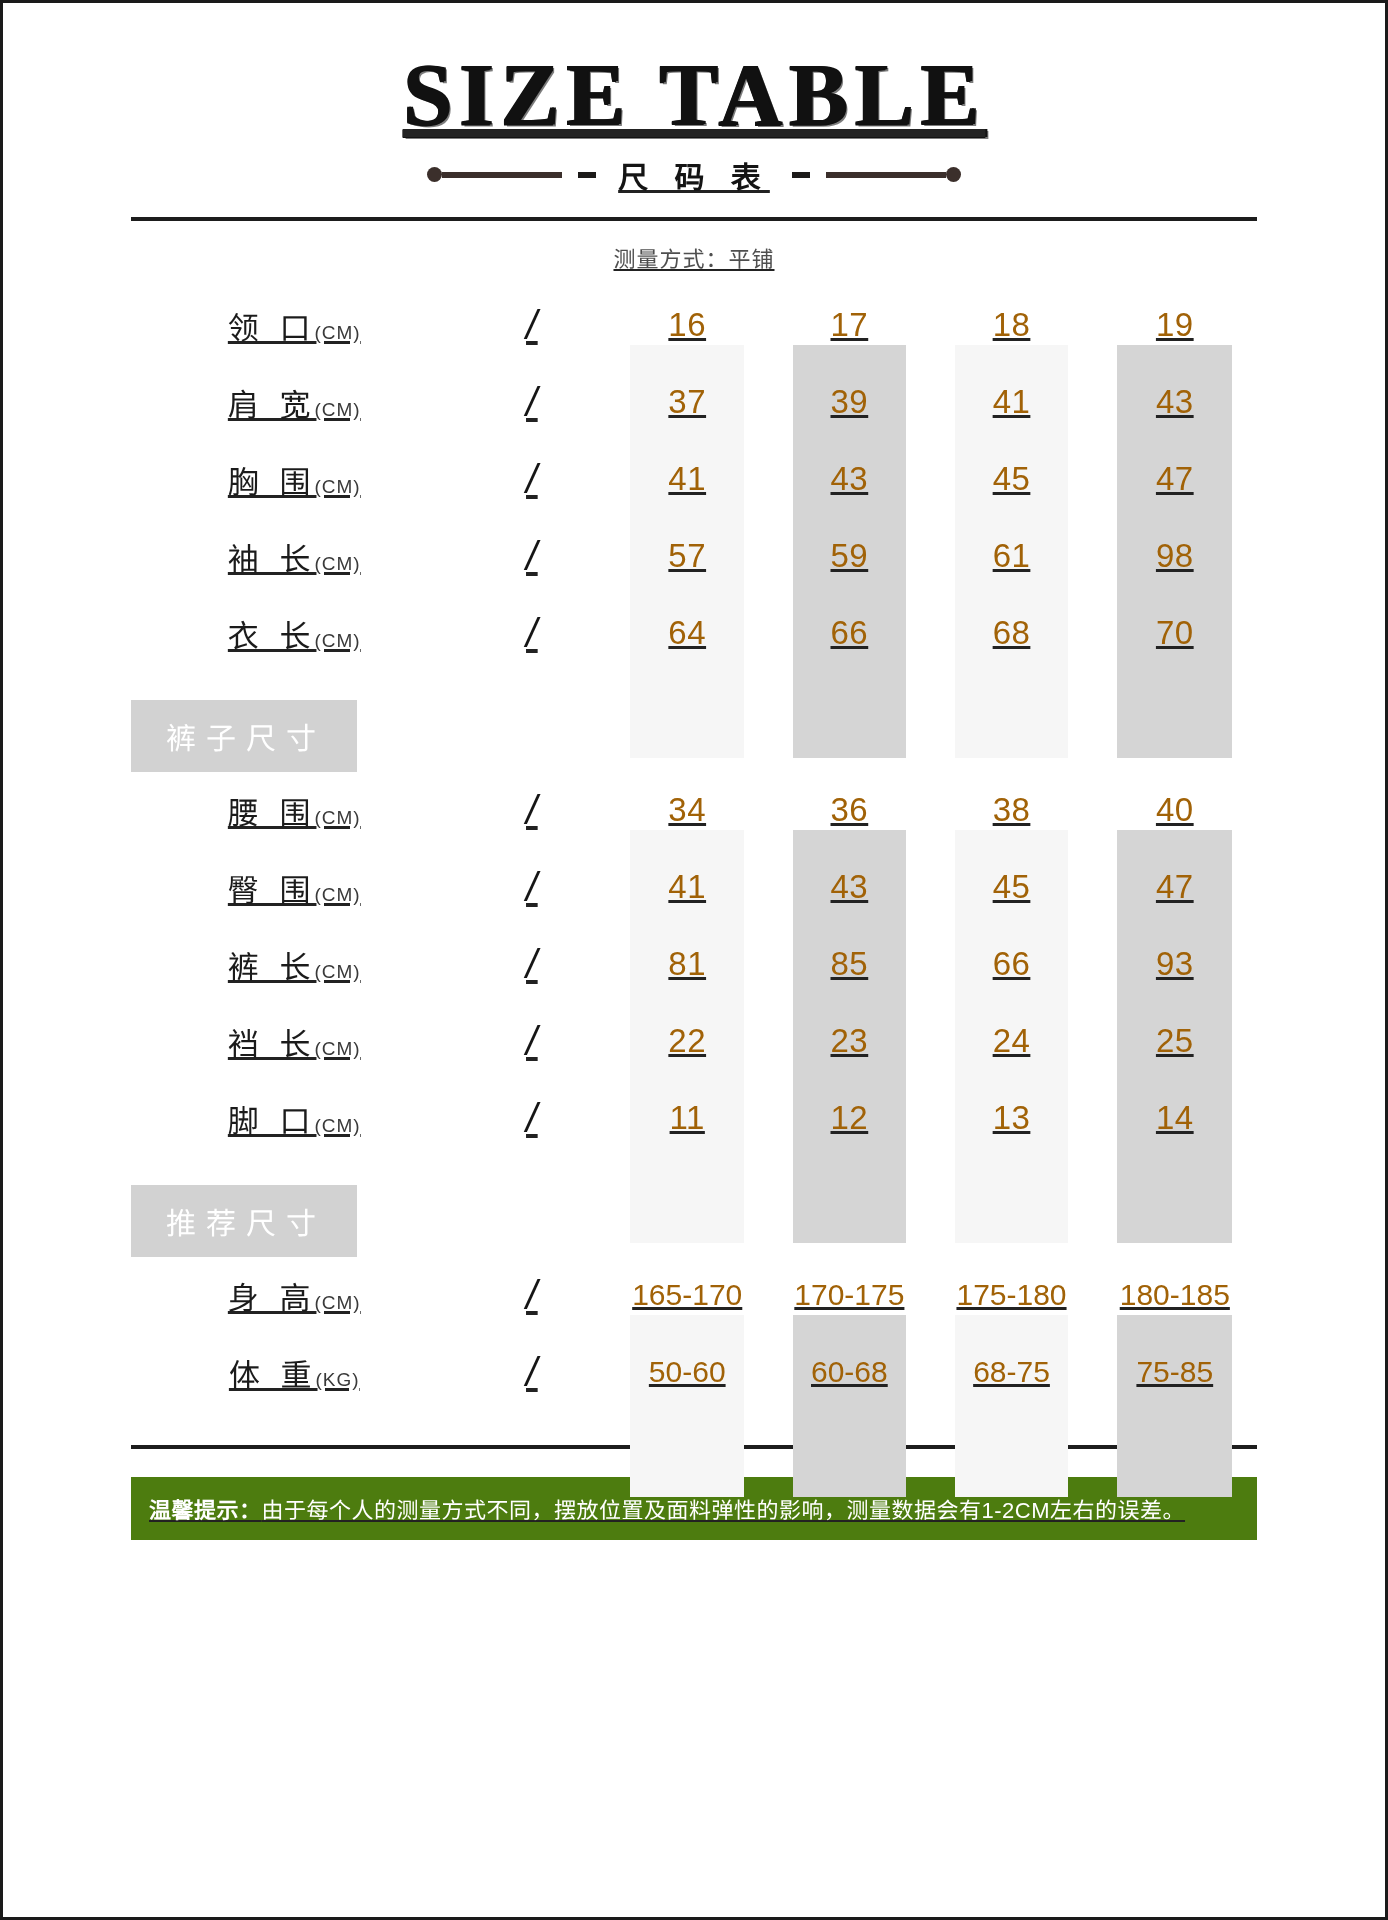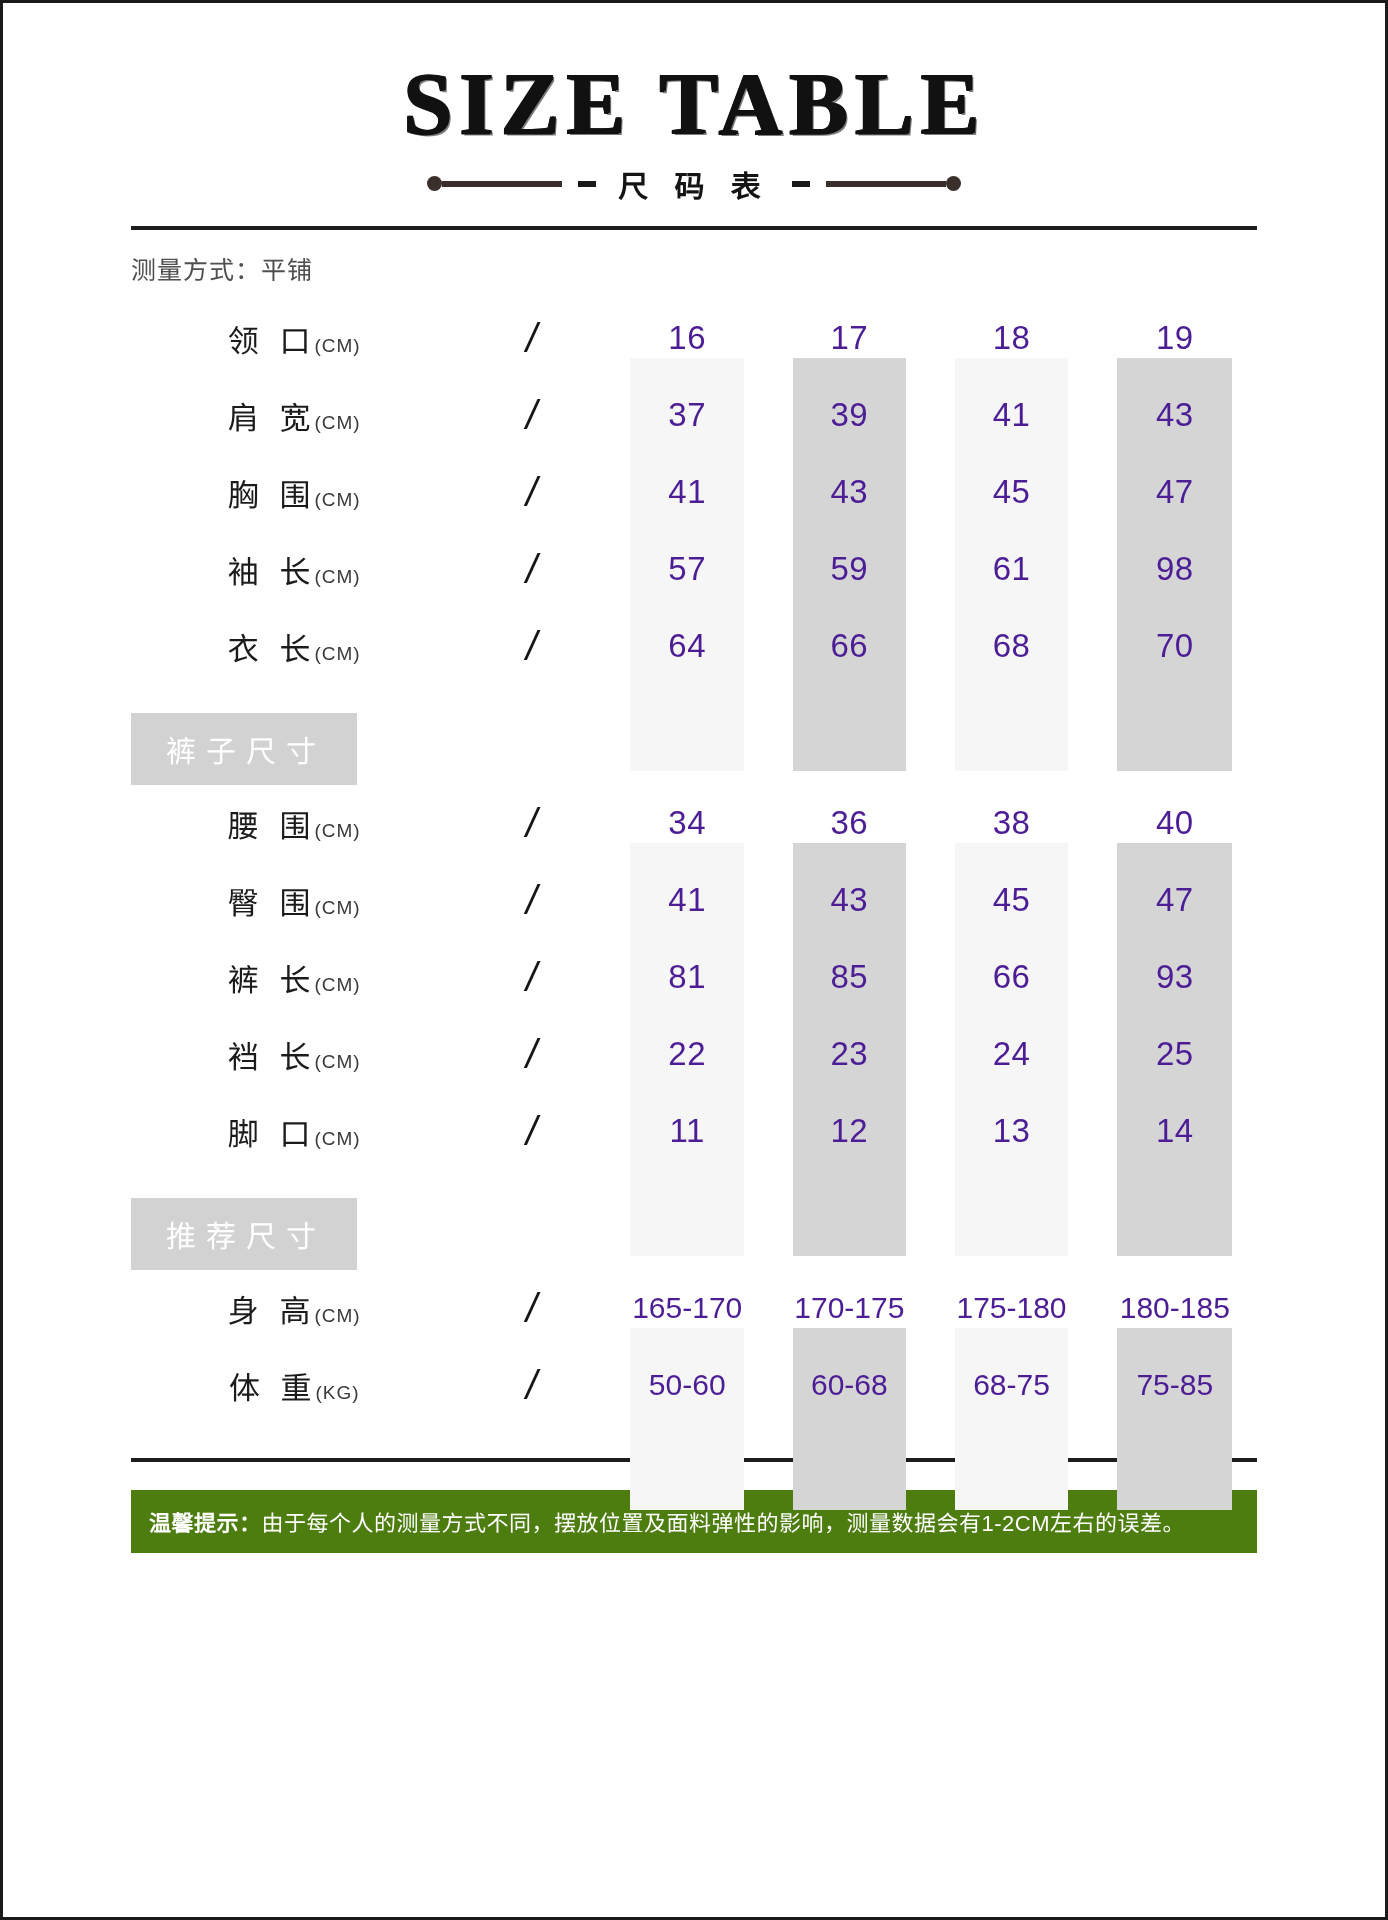--- a/index.html
+++ b/index.html
@@ -24,21 +24,22 @@
     height: 1920px;
     border: 3px solid #1a1a1a;
     background: #ffffff;
     padding: 0;
   }
   .inner {
     position: relative;
     box-sizing: border-box;
     width: 100%;
     height: 100%;
-    padding: 9px 128px;
+    padding: 0 128px;
+    text-decoration: underline;
   }
 
   
   .title-block {
     padding-top: 46px;
     text-align: center;
   }
   .title-main {
     font-family: "Liberation Serif", "DejaVu Serif", serif;
     font-weight: 700;
@@ -91,22 +92,22 @@
   }
 
   .rule-top {
     margin-top: 20px;
     height: 4px;
     background: #1d1d1d;
   }
 
   
   .measure-note {
-    text-align: left;
-    font-size: 25px;
+    text-align: center;
+    font-size: 22px;
     color: #4f4f4f;
     padding-top: 20px;
     letter-spacing: 1px;
   }
 
   
   .table-wrap {
     position: relative;
     margin-top: 14px;
   }
@@ -184,21 +185,21 @@
     font-size: 19px;
     letter-spacing: 1px;
     color: #3a3a3a;
     margin-left: -2px;
   }
 
   td.val {
     text-align: center;
     font-size: 33px;
     font-weight: 300;
-    color: #4c1d95;
+    color: #a16207;
     letter-spacing: 0.5px;
   }
   td.val.range { font-size: 30px; letter-spacing: 0px; }
   td.val.slash {
     font-size: 40px;
     font-weight: 300;
     color: #151515;
     font-style: italic;
   }
 

